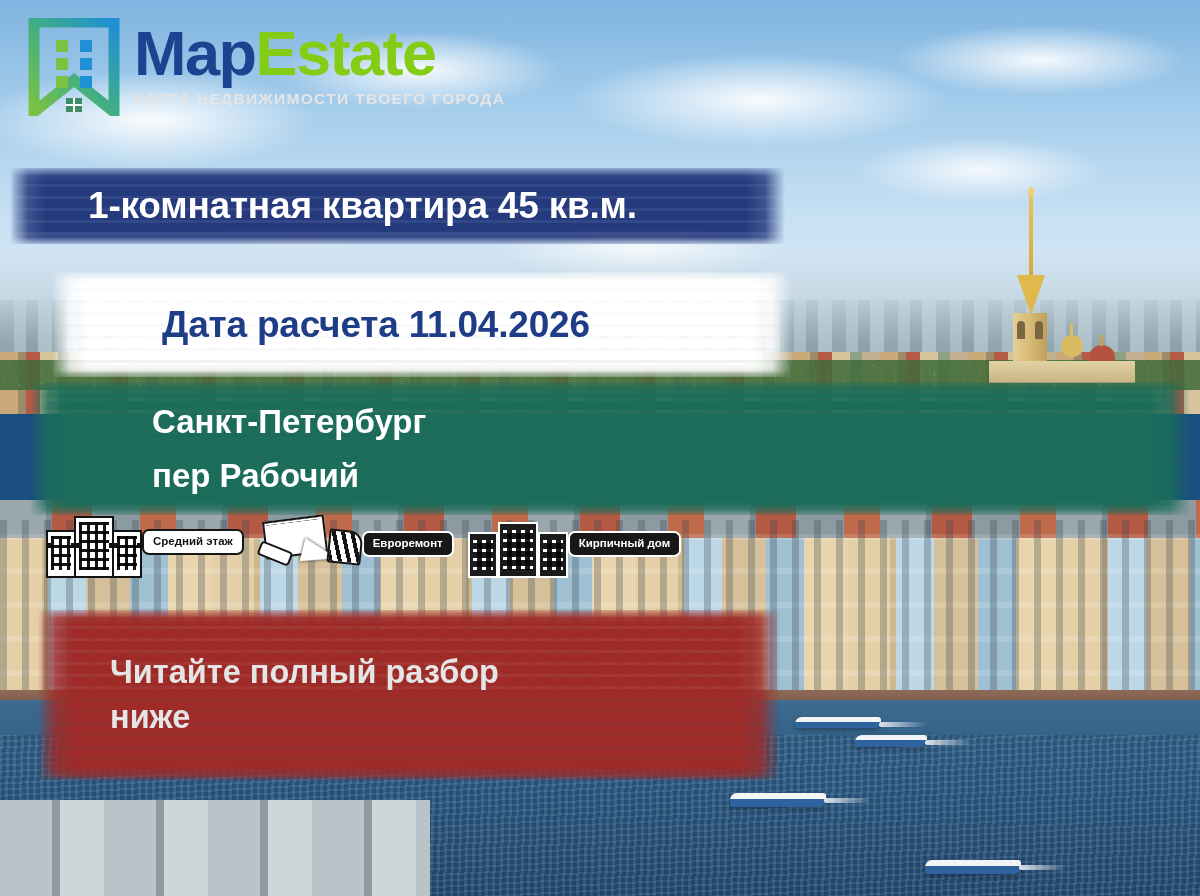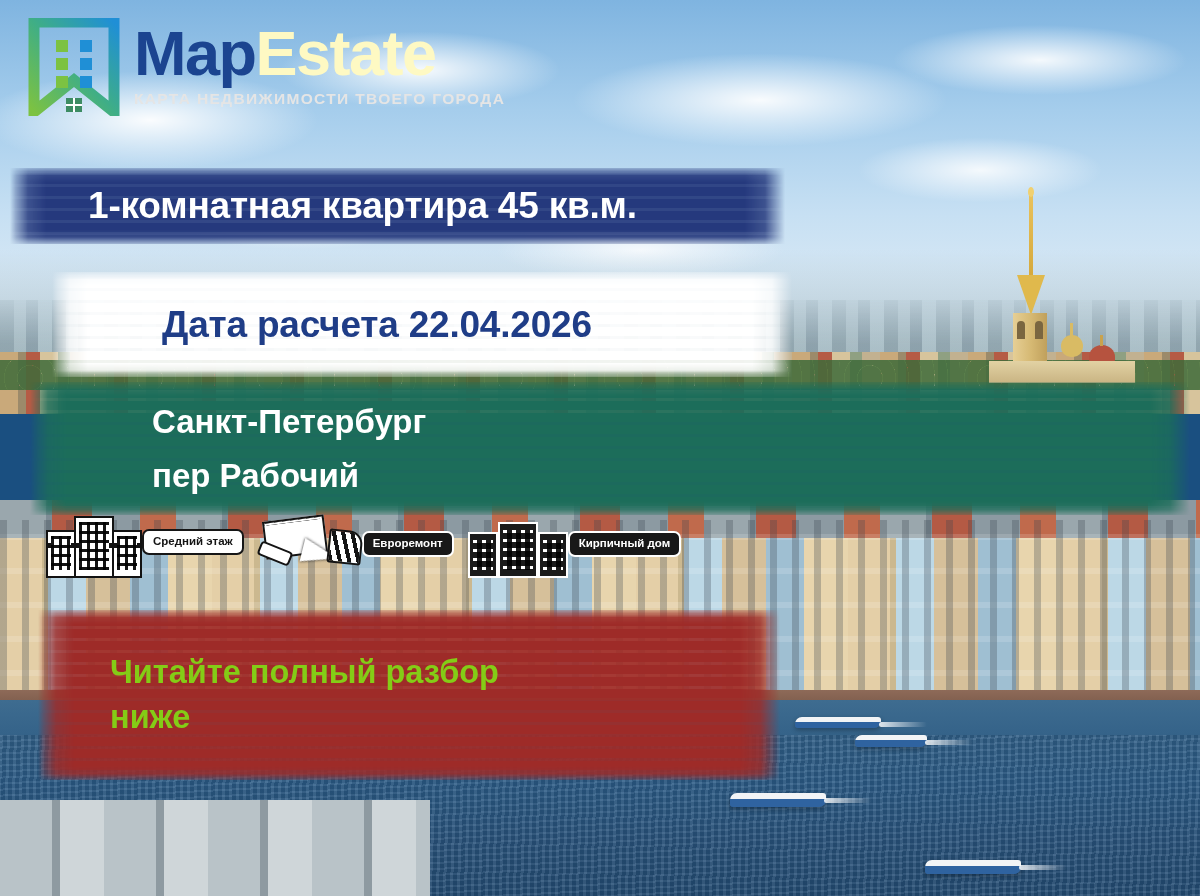--- a/index.html
+++ b/index.html
@@ -144,21 +144,21 @@
   .b1 { left:730px; top:793px; width:96px; }
   .b2 { left:925px; top:860px; width:96px; }
   .b3 { left:855px; top:735px; width:72px; height:12px; }
   .b4 { left:795px; top:717px; width:86px; height:11px; }
 
   
   .logo { position:absolute; left:28px; top:18px; display:flex; align-items:flex-start; gap:14px; z-index:6; }
   .logo-mark { width:92px; height:98px; position:relative; flex:none; }
   .logo-text-wrap { padding-top:4px; }
   .logo-word { font-size:63px; font-weight:700; color:#1b4490; letter-spacing:-1.5px; line-height:1; }
-  .logo-word .est { color:#fef9c3; }
+  .logo-word .est { color:#84cc16; }
   .logo-tag { font-size:15.5px; font-weight:700; color:#e5e5e5; letter-spacing:1.35px; margin-top:5px; }
 
   
   .brush { position:absolute; display:flex; align-items:center; z-index:5; }
   .brush .paint { position:absolute; inset:0; }
   .brush .label { position:relative; z-index:2; }
 
   
   .paint-tex {
     -webkit-mask-image:
@@ -174,21 +174,21 @@
   }
 
   #band-title  { left:10px;  top:168px; width:775px;  height:76px; }
   #band-date   { left:52px;  top:272px; width:740px;  height:105px; }
   #band-addr   { left:30px;  top:382px; width:1160px; height:133px; }
   #band-cta    { left:38px;  top:610px; width:742px;  height:170px; }
 
   .t-title { font-size:37px; font-weight:700; color:#fff; padding-left:78px; letter-spacing:-.2px; }
   .t-date  { font-size:37px; font-weight:700; color:#1f3d87; padding-left:110px; letter-spacing:-.2px; }
   .t-addr  { font-size:33px; font-weight:700; color:#fff; padding-left:122px; line-height:1.62; }
-  .t-cta   { font-size:32.5px; font-weight:700; color:#84cc16; padding-left:72px; line-height:1.37; }
+  .t-cta   { font-size:32.5px; font-weight:700; color:#e5e5e5; padding-left:72px; line-height:1.37; }
 
   
   .badges { position:absolute; left:46px; top:512px; display:flex; align-items:flex-end; gap:14px; z-index:7; }
   .badge { display:flex; align-items:center; }
   .badge-icon { position:relative; }
   .badge-pill {
     margin-top:-6px; padding:3px 9px 4px; border-radius:7px;
     font-size:11.5px; font-weight:700; white-space:nowrap; line-height:1.25;
     border:2px solid #161616;
   }
@@ -280,21 +280,21 @@
   </div>
 </div>
 
 <div class="brush" id="band-title">
   <div class="paint paint-tex" style="background:#25397D;"></div>
   <div class="label t-title">1-комнатная квартира 45 кв.м.</div>
 </div>
 
 <div class="brush" id="band-date">
   <div class="paint paint-tex" style="background:#ffffff;"></div>
-  <div class="label t-date">Дата расчета 22.04.2026</div>
+  <div class="label t-date">Дата расчета 11.04.2026</div>
 </div>
 
 <div class="brush" id="band-addr">
   <div class="paint paint-tex" style="background:#1C6D5A;"></div>
   <div class="label t-addr">
     <div>Санкт-Петербург</div>
     <div>пер Рабочий</div>
   </div>
 </div>
 

